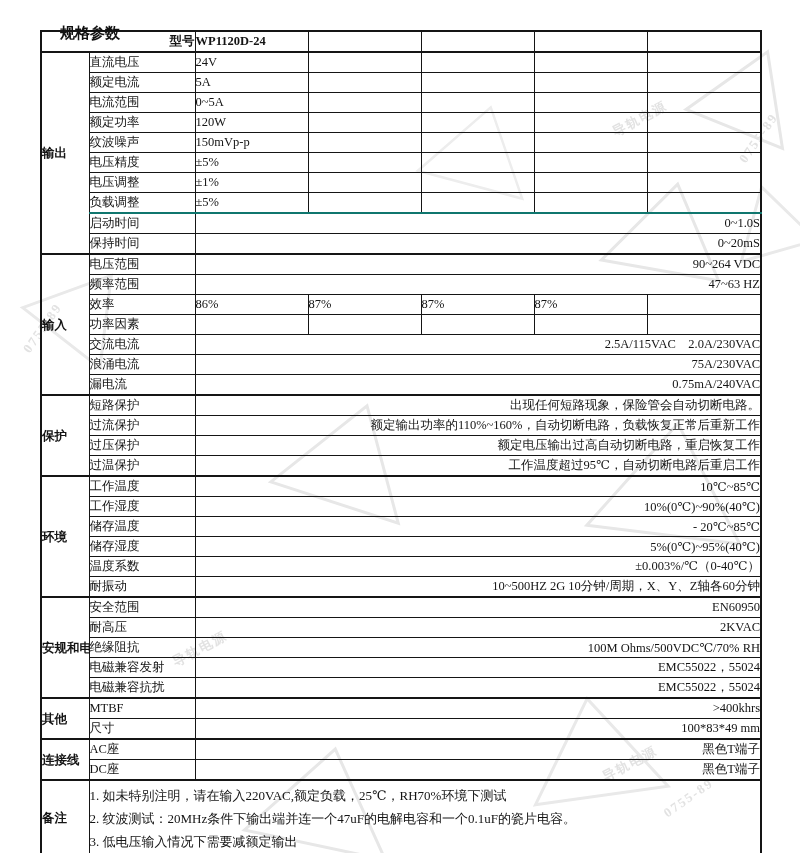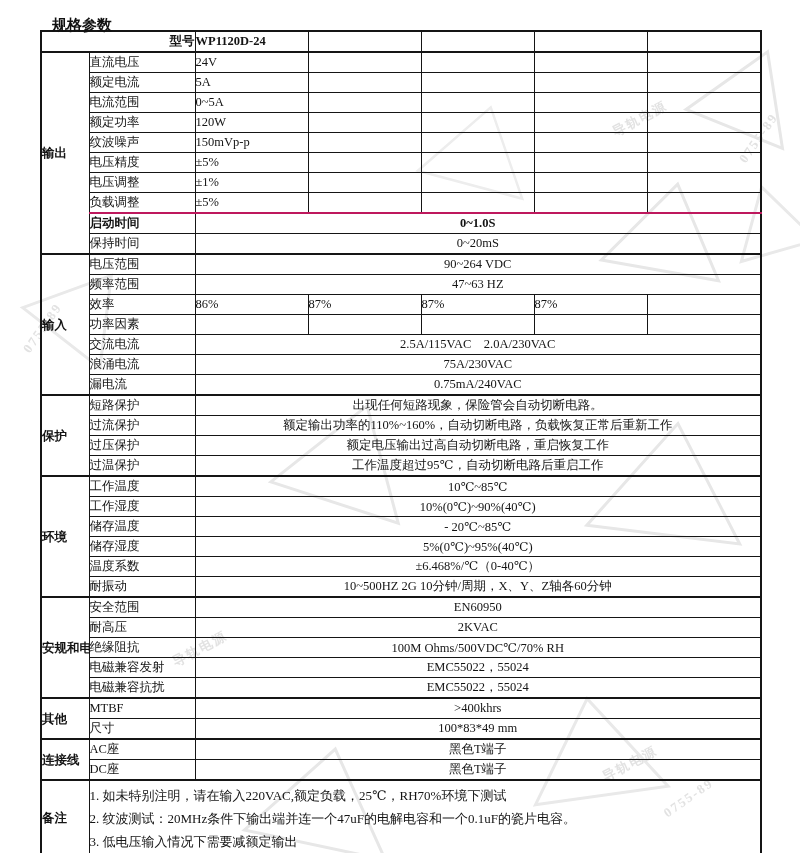--- a/index.html
+++ b/index.html
@@ -1,34 +1,34 @@
 <!DOCTYPE html>
 <html><head>
 <meta charset="utf-8">
 <style>
   html,body{margin:0;padding:0;}
   body{background:#ffffff;font-family:"Liberation Serif","DejaVu Serif",serif;}
   .page{position:relative;width:800px;height:853px;background:#ffffff;overflow:hidden;}
-  .title{position:absolute;left:44px;top:8px;margin:8px;font-size:15px;font-weight:bold;color:#111;z-index:2;}
+  .title{position:absolute;left:44px;top:8px;margin:16px;font-size:15px;font-weight:bold;color:#111;z-index:2;}
   
   .wm{position:absolute;inset:0;z-index:0;}
   .wm-tri{position:absolute;}
   .wm-text{position:absolute;color:#e2e2e2;font-size:13px;letter-spacing:2px;white-space:nowrap;font-weight:bold;}
   
   table.spec{position:absolute;left:40px;top:30px;width:720px;z-index:1;border-collapse:collapse;table-layout:fixed;background:transparent;}
   .spec td{border:1px solid #151515;height:19px;padding:0;font-size:12.5px;color:#141414;vertical-align:middle;overflow:hidden;white-space:nowrap;}
   .spec tr.sec-top td{border-top:2px solid #151515;margin-left:24px;}
-  .spec tr.thick-top td{border-top:2px solid #be185d;font-weight:bold;}
+  .spec tr.thick-top td{border-top:2px solid #0f766e;}
   table.spec{border:2px solid #151515;}
   .sec-head{text-align:right;font-weight:bold;font-size:15px;}
   .model-val{font-weight:bold;font-size:14px;padding-left:5px;}
   .sec-label{font-weight:bold;font-size:14px;padding:0 8px;line-height:16px;white-space:normal;}
   .param{text-align:left;padding-left:5px;}
   .val{text-align:left;padding-left:5px;}
-  .merged{text-align:center;}
+  .merged{text-align:right;}
   .notes{vertical-align:middle;text-align:left;padding:2px 4px 2px 6px;white-space:normal;}
   .notes-row td{height:74px;}
   .note-line{line-height:23px;font-size:13px;white-space:nowrap;}
 </style>
 </head>
 <body>
 
 <div class="page">
 
   <div class="wm">
@@ -228,21 +228,21 @@
         <tr>
           <td class="param">储存温度</td>
           <td class="merged" colspan="5">- 20℃~85℃</td>
         </tr>
         <tr>
           <td class="param">储存湿度</td>
           <td class="merged" colspan="5">5%(0℃)~95%(40℃)</td>
         </tr>
         <tr>
           <td class="param">温度系数</td>
-          <td class="merged" colspan="5">±6.468%/℃（0-40℃）</td>
+          <td class="merged" colspan="5">±0.003%/℃（0-40℃）</td>
         </tr>
         <tr>
           <td class="param">耐振动</td>
           <td class="merged" colspan="5">10~500HZ 2G 10分钟/周期，X、Y、Z轴各60分钟</td>
         </tr>
         <tr class="sec-top">
           <td class="sec-label" rowspan="5">安规和电磁兼容</td>
           <td class="param">安全范围</td>
           <td class="merged" colspan="5">EN60950</td>
         </tr>

